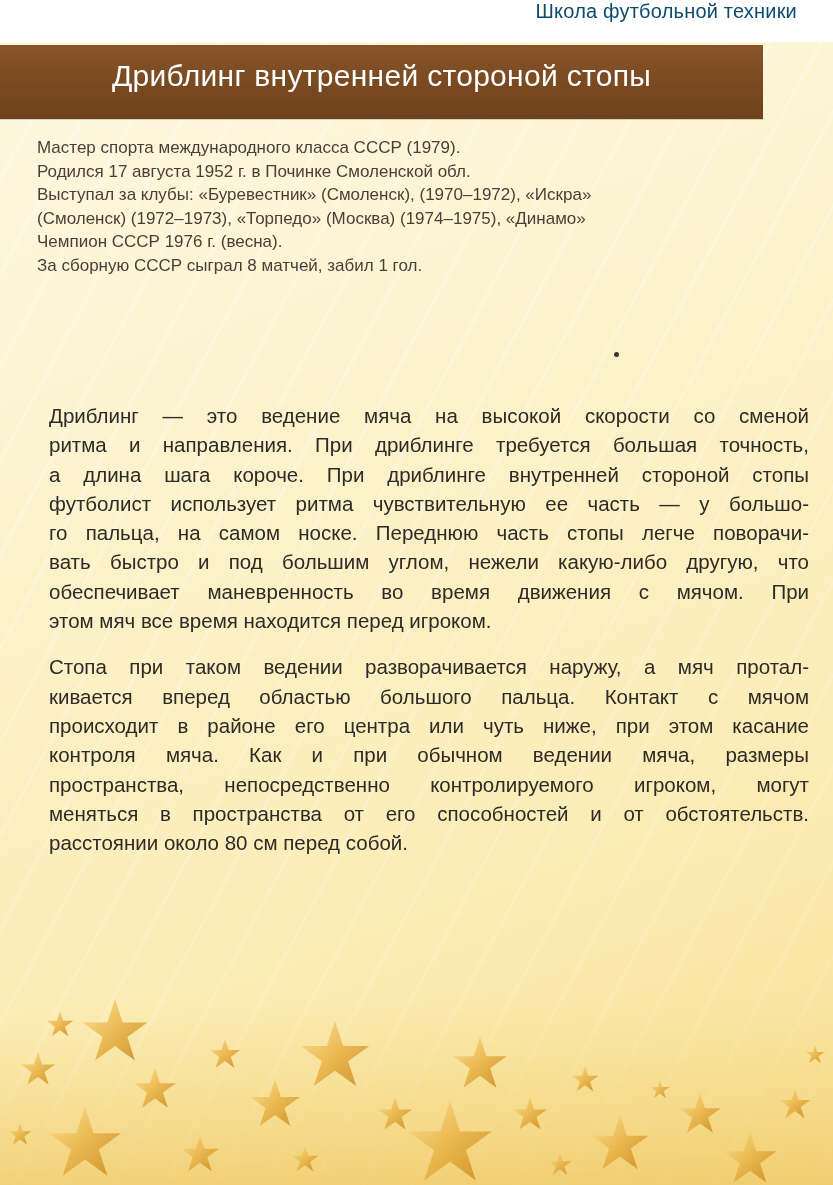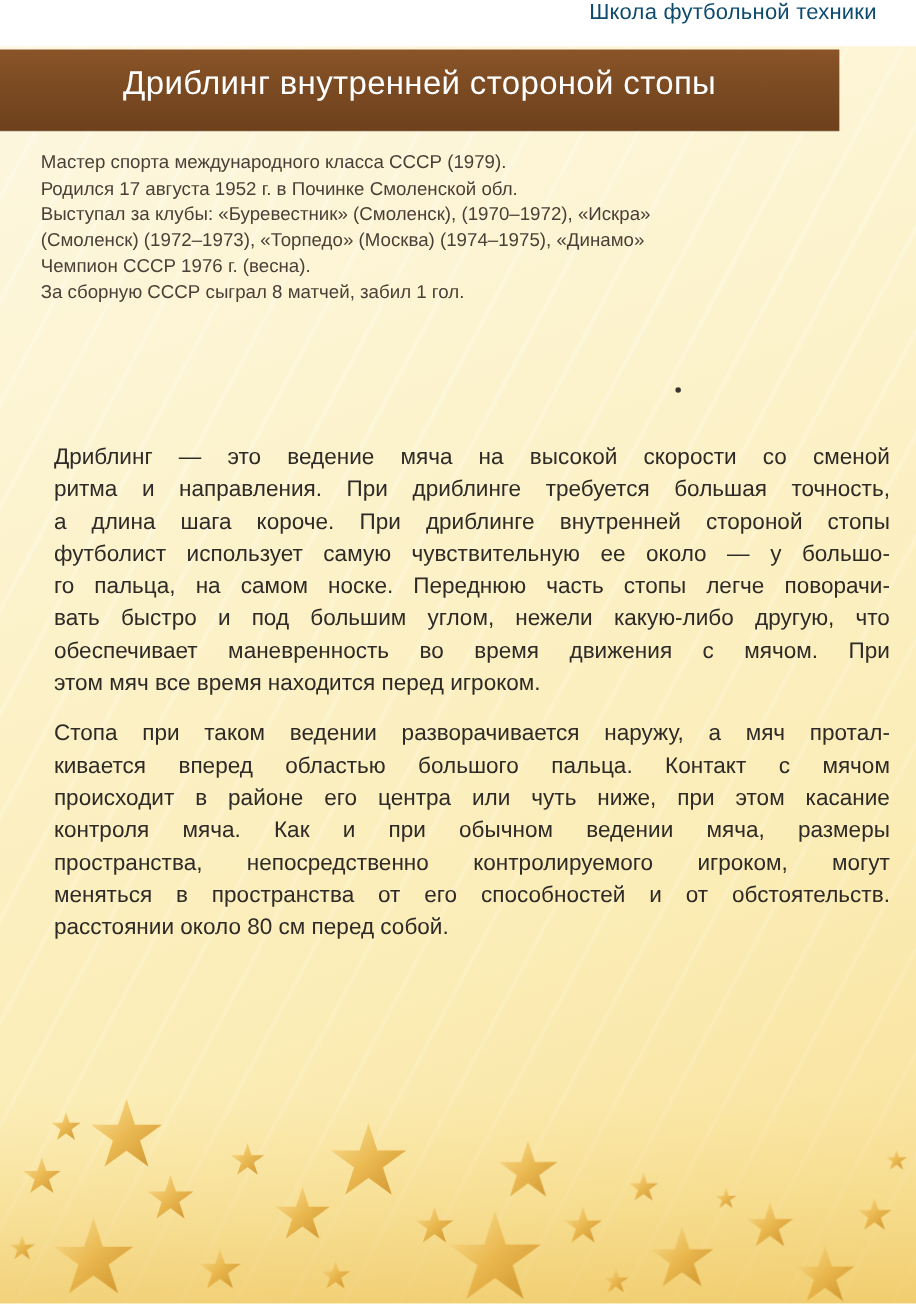--- a/index.html
+++ b/index.html
@@ -70,21 +70,21 @@
   <span class="line">Чемпион СССР 1976 г. (весна).</span>
   <span class="line">За сборную СССР сыграл 8 матчей, забил 1 гол.</span>
 </div>
 <div class="dot"></div>
 
 <div class="body-text">
   <p>
     <span class="ln">Дриблинг — это ведение мяча на высокой скорости со сменой</span>
     <span class="ln">ритма и направления. При дриблинге требуется большая точность,</span>
     <span class="ln">а длина шага короче. При дриблинге внутренней стороной стопы</span>
-    <span class="ln">футболист использует самую чувствительную ее около — у большо-</span>
+    <span class="ln">футболист использует ритма чувствительную ее часть — у большо-</span>
     <span class="ln">го пальца, на самом носке. Переднюю часть стопы легче поворачи-</span>
     <span class="ln">вать быстро и под большим углом, нежели какую-либо другую, что</span>
     <span class="ln">обеспечивает маневренность во время движения с мячом. При</span>
     <span class="ln last">этом мяч все время находится перед игроком.</span>
   </p>
   <p>
     <span class="ln">Стопа при таком ведении разворачивается наружу, а мяч протал-</span>
     <span class="ln">кивается вперед областью большого пальца. Контакт с мячом</span>
     <span class="ln">происходит в районе его центра или чуть ниже, при этом касание</span>
     <span class="ln">контроля мяча. Как и при обычном ведении мяча, размеры</span>

